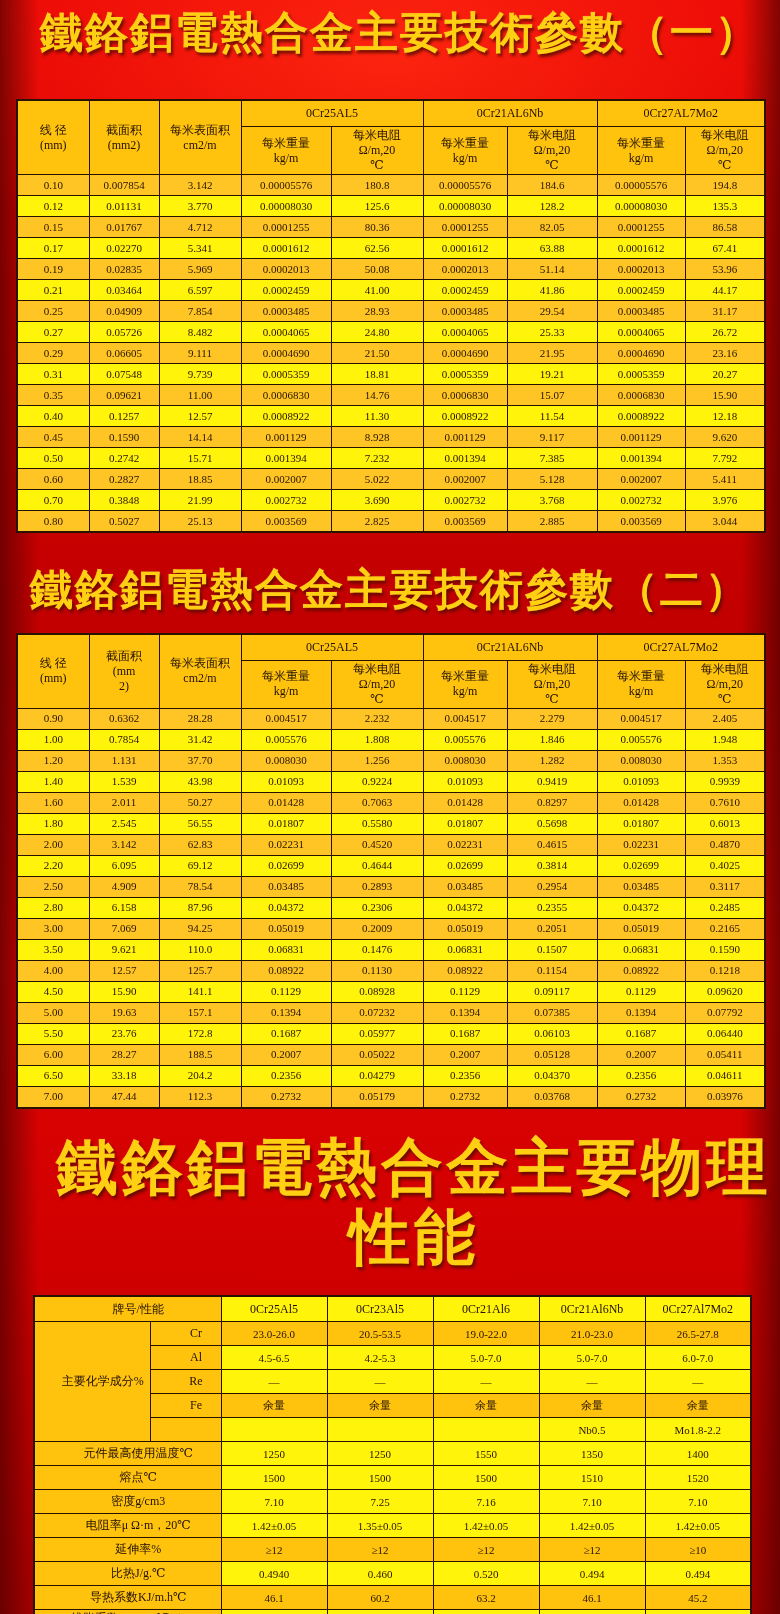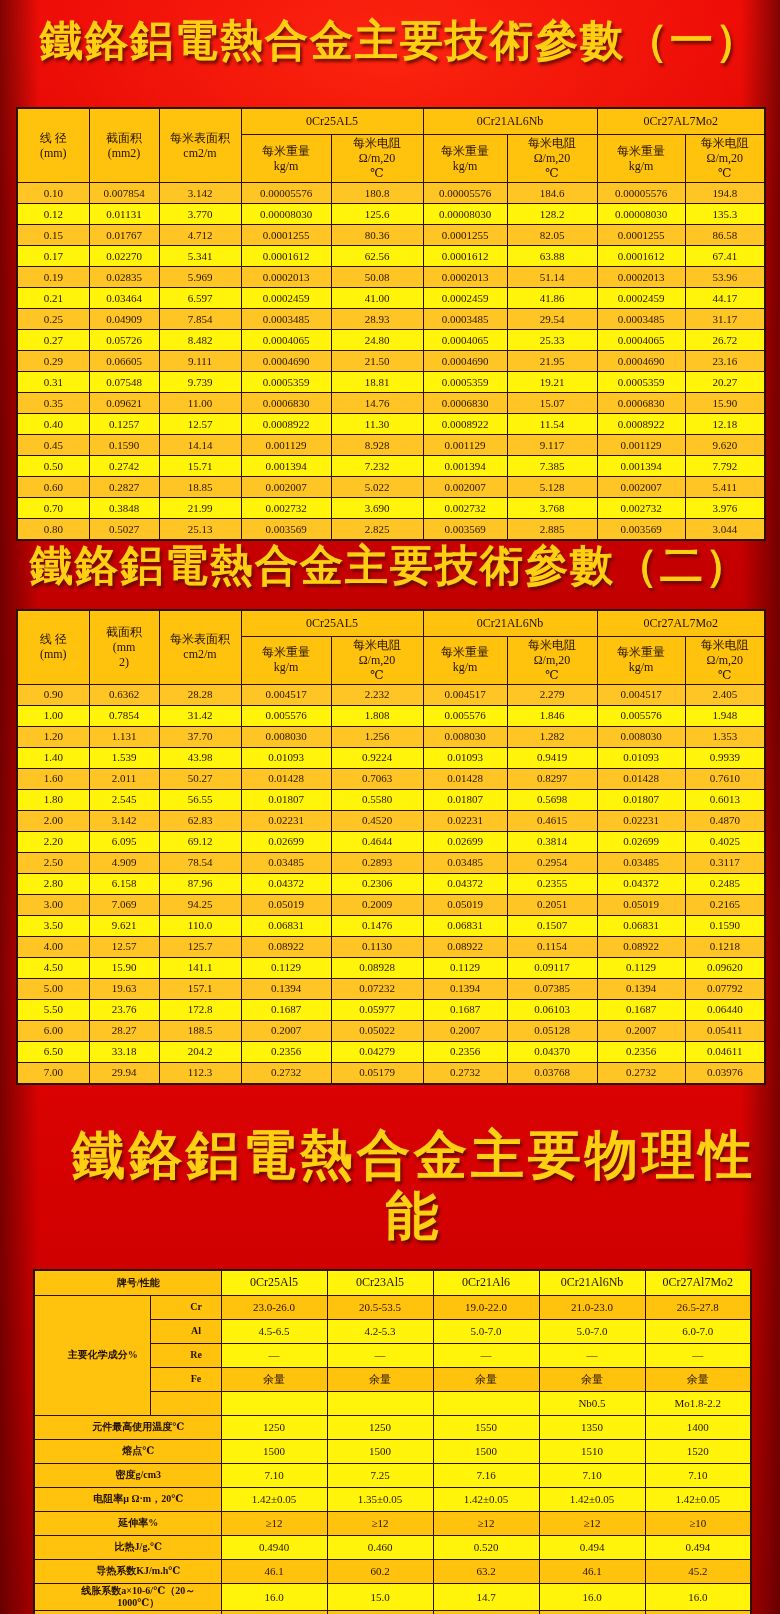--- a/index.html
+++ b/index.html
@@ -10,23 +10,23 @@
     background-image:
       linear-gradient(90deg, rgba(70,0,0,.65) 0%, rgba(70,0,0,0) 5%, rgba(70,0,0,0) 95%, rgba(70,0,0,.65) 100%),
       radial-gradient(90% 22% at 50% 3%, rgba(255,40,16,.9) 0%, rgba(255,40,16,0) 70%),
       linear-gradient(180deg, #e90404 0%, #d10000 22%, #bf0000 42%, #e00303 60%, #cf0000 80%, #ad0000 100%);
   }
   .title {
     text-align:center; font-weight:bold; color:#ffd012;
     text-shadow:2px 3px 3px rgba(90,10,0,.85), 0 0 1px rgba(255,230,120,.6);
     letter-spacing:2px; line-height:1.15;
   }
-  #title-1 { padding-top:16px; font-size:43px;margin-left:20px; }
-  #title-2 { font-size:43px; }
-  #title-3 { margin-top:40px; font-size:53px; letter-spacing:4px;padding-left:48px; }
+  #title-1 { padding-top:8px; font-size:43px;margin-left:20px; }
+  #title-2 { margin-top:32px; font-size:43px; }
+  #title-3 { margin-top:24px; font-size:61px; letter-spacing:4px;padding-left:48px; }
 
   table { border-collapse:collapse; table-layout:fixed; }
   .wire { margin:42px 0 0 16px; width:748px; border:2px solid #2a1200; }
   #table-wire-2 { margin-top:18px; }
   .wire th, .wire td { border:1px solid #2a1200; padding:0; }
   .wire thead th {
     background:#ffc30e; color:#221000; font-weight:normal; font-size:12px;
     white-space:pre-line; vertical-align:middle; line-height:1.25;
   }
   .wire thead th.grp { font-weight:normal; font-size:12px; height:25px; }
@@ -34,21 +34,21 @@
   .wire tbody td {
     height:20px; text-align:center; font-size:11px; color:#271300; line-height:1;
   }
   .wire tbody tr:nth-child(odd)  td { background:#ffc524; }
   .wire tbody tr:nth-child(even) td { background:#fff40a; }
 
   .phys { margin:22px 0 0 33px; width:717px; border:2px solid #2a1200; }
   .phys th, .phys td { border:1px solid #2a1200; padding:1px 2px; text-align:center; vertical-align:middle; }
   .phys th { height:22px; }
   .phys td { height:21px; }
-  .phys .lab { background:#ffc30e; font-weight:bold; font-size:10px; color:#221000; white-space:pre-line; line-height:1.2;padding-left:23px; }
+  .phys .lab { background:#ffc30e; font-weight:normal; font-size:12px; color:#221000; white-space:pre-line; line-height:1.2;padding-left:23px; }
   .phys .vhead { background:#fff40a; font-weight:normal; font-size:12px; color:#221000; }
   .phys .val { background:#fff40a; font-size:11px; color:#271300; }
   #phys-body tr:nth-child(1) .val, #phys-body tr:nth-child(4) .val,
   #phys-body tr:nth-child(10) .val, #phys-body tr:nth-child(12) .val,
   #phys-body tr:nth-child(14) .val, #phys-body tr:nth-child(15) .val { background:#ffc30e; }
   #phys-body tr:nth-child(14) .val, #phys-body tr:nth-child(15) .val { font-weight:bold; font-size:12px; }
 </style>
 </head>
 <body>
 
@@ -526,21 +526,21 @@
         <td>204.2</td>
         <td>0.2356</td>
         <td>0.04279</td>
         <td>0.2356</td>
         <td>0.04370</td>
         <td>0.2356</td>
         <td>0.04611</td>
       </tr>
       <tr>
         <td>7.00</td>
-        <td>29.94</td>
+        <td>47.44</td>
         <td>112.3</td>
         <td>0.2732</td>
         <td>0.05179</td>
         <td>0.2732</td>
         <td>0.03768</td>
         <td>0.2732</td>
         <td>0.03976</td>
       </tr>
     </tbody>
 </table>

